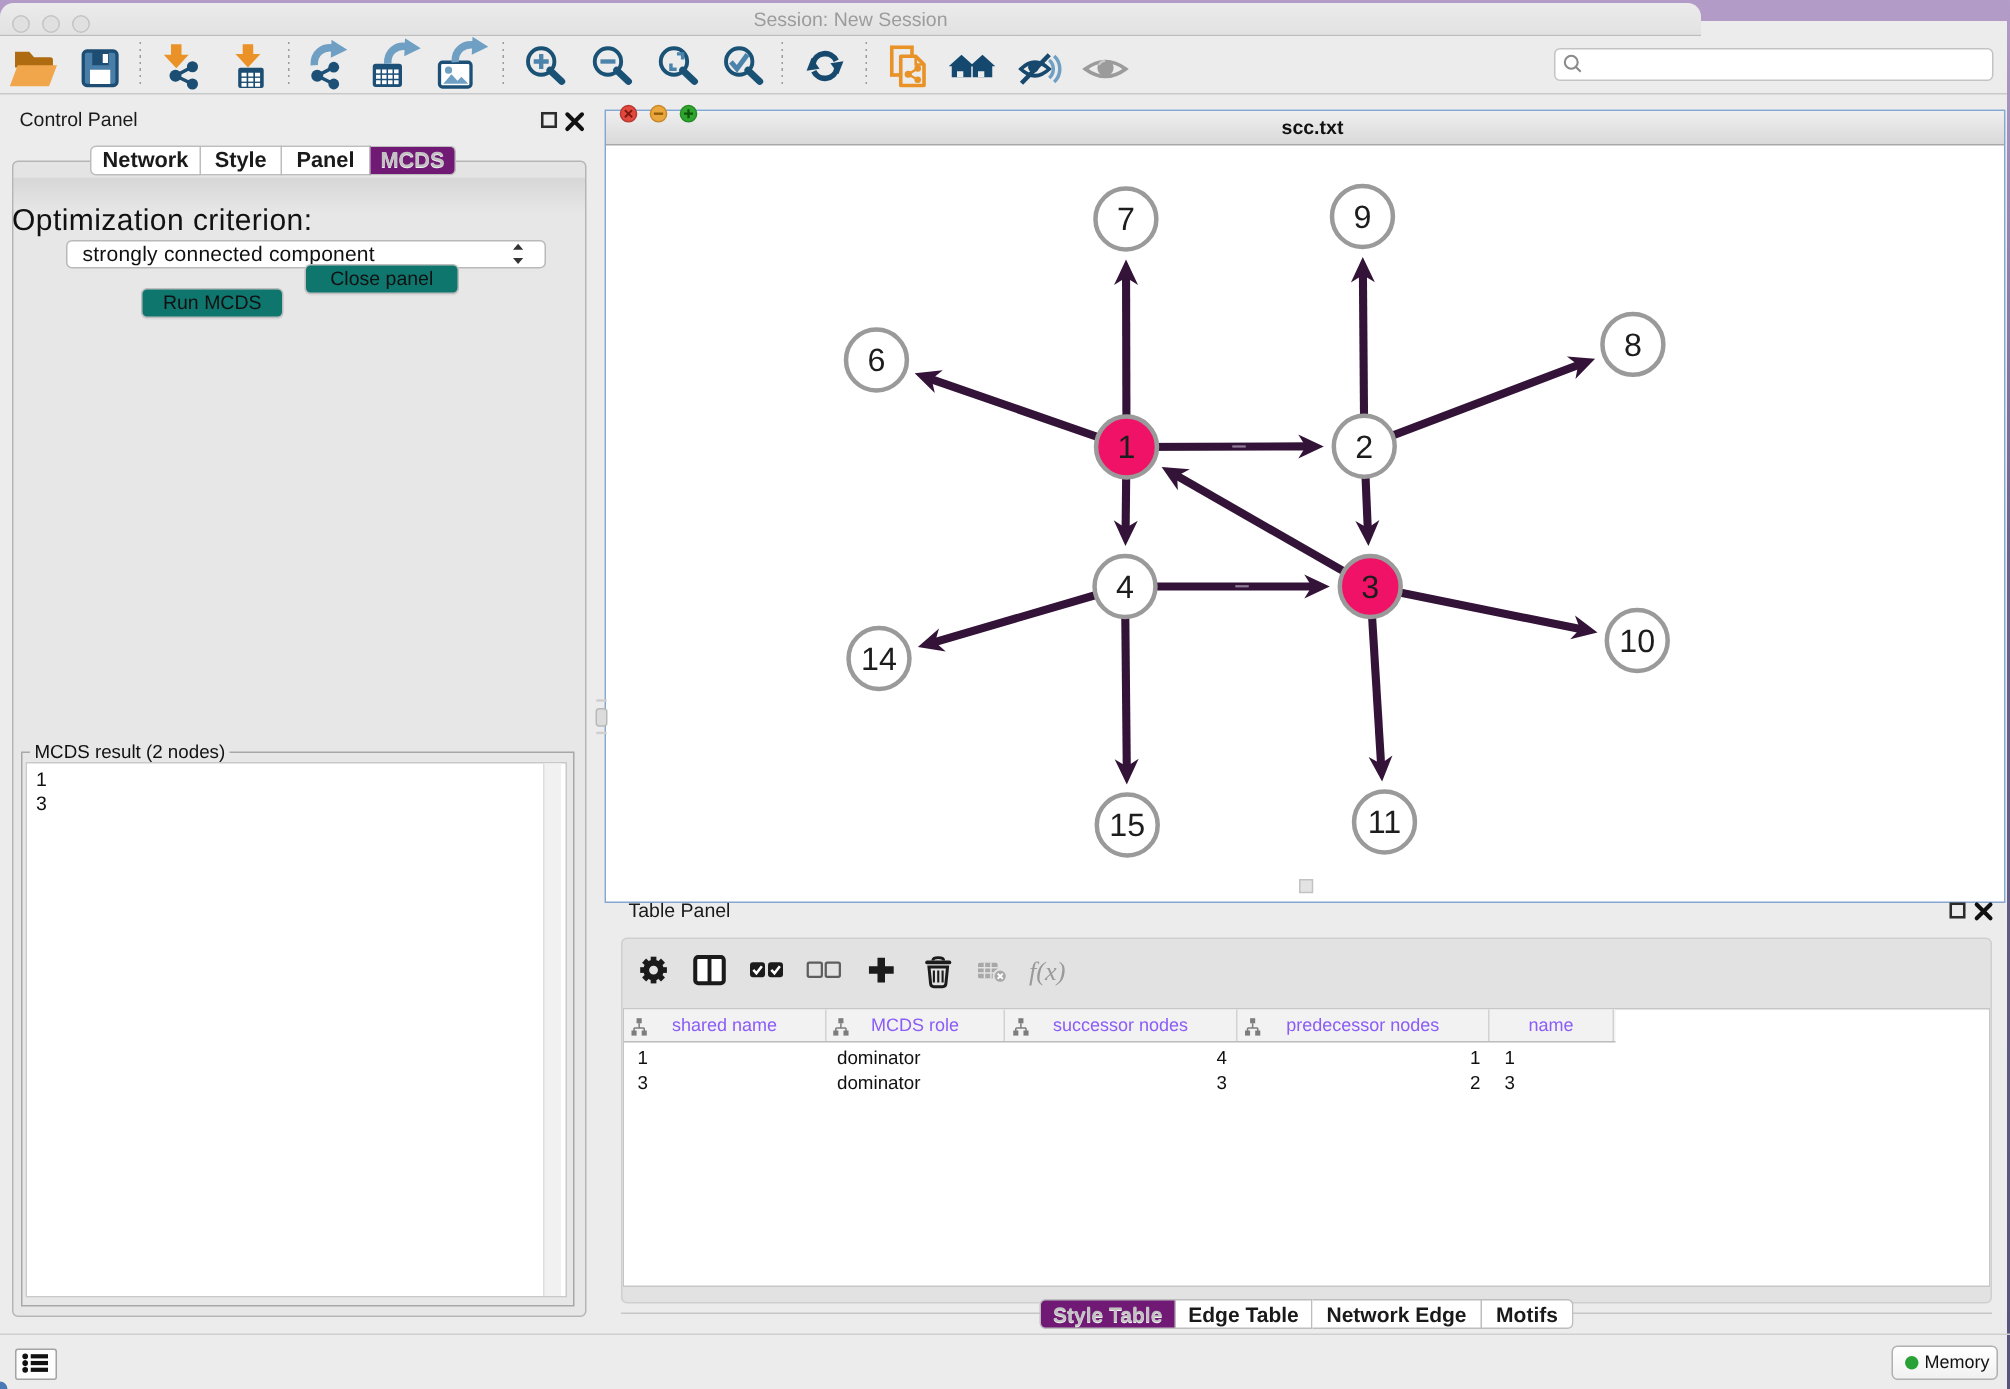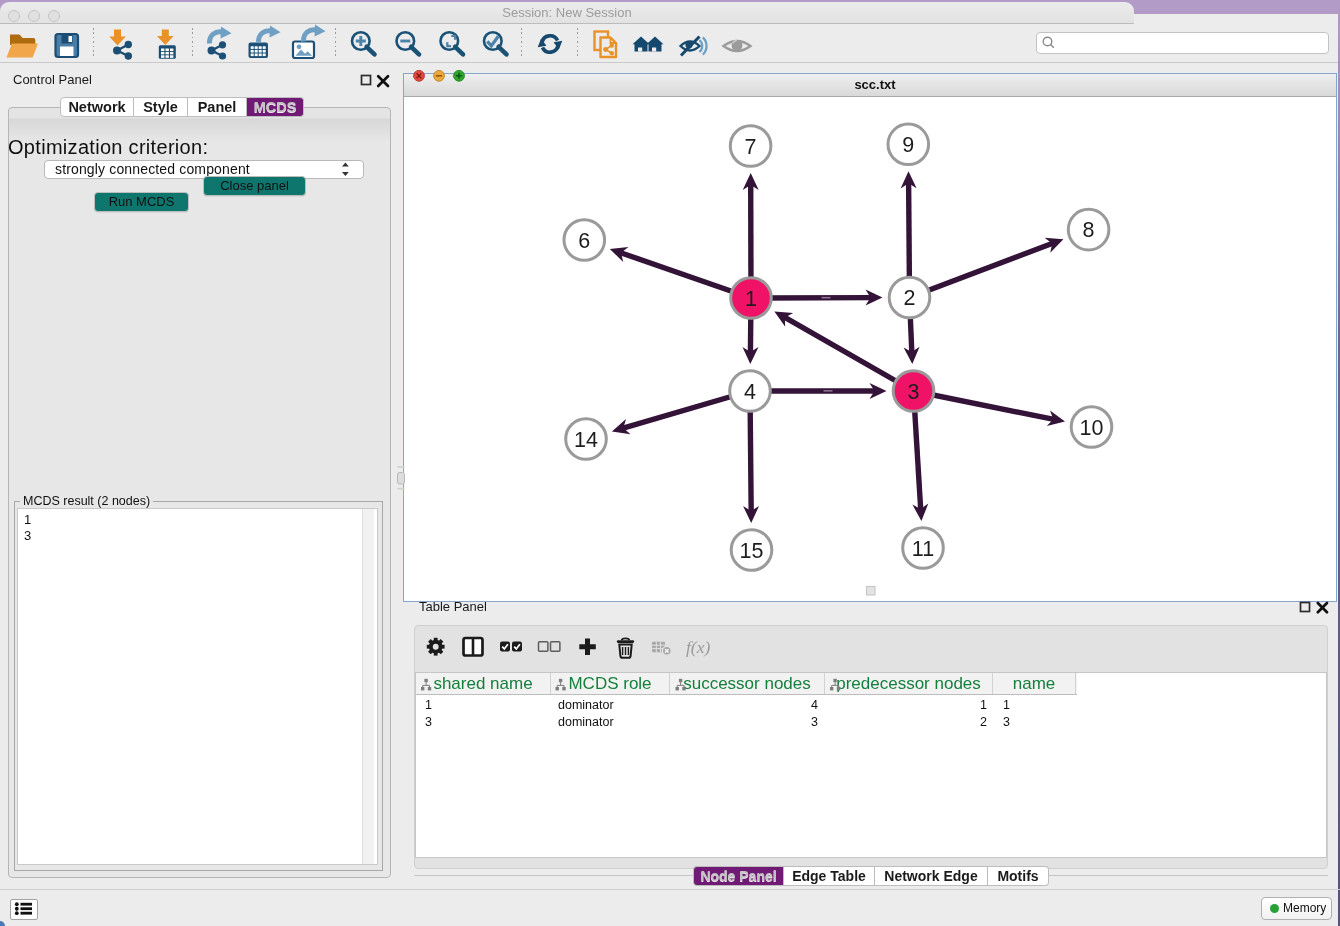--- a/index.html
+++ b/index.html
@@ -31,21 +31,21 @@
 #scrollstrip{left:362px;top:509px;width:11px;height:355px;background:#f1f1f1;border-left:1px solid #dedede}
 
 #netwin{left:403px;top:73px;width:932px;height:527px;border:1px solid #84a7d2;background:#fff}
 #nettitle{position:absolute;left:0;top:0;width:100%;height:22px;background:linear-gradient(#efefef,#d9d9d9);border-bottom:1px solid #a8a8a8}
 #nettitle .t{width:100%;text-align:center;line-height:22px;font-size:13px;font-weight:700;color:#111;text-indent:10px}
 
 #tptitle{left:419px;top:599px;font-size:13px;color:#1a1a1a}
 #tpwrap{left:414px;top:625px;width:912px;height:242px;background:#e2e2e2;border:1px solid #cfcfcf;border-radius:4px}
 #tptable{left:415px;top:672px;width:910px;height:184px;background:#fff;border:1px solid #c6c6c6}
 #thead{position:absolute;left:0;top:0;width:661px;height:21px;background:#f2f2f2;border-bottom:1px solid #bdbdbd;display:flex}
-.th{box-sizing:border-box;border-right:1px solid #d2d2d2;text-align:center;font-size:17px;color:#15803d;line-height:21px}
+.th{box-sizing:border-box;border-right:1px solid #d2d2d2;text-align:center;font-size:12px;color:#8b5cf6;line-height:21px}
 .td{position:absolute;font-size:12.5px;color:#111}
 #tabline{left:414px;top:875px;width:914px;height:1px;background:#c6c6c6}
 
 #statussep{left:0;top:889px;width:1340px;height:1px;background:#cfcfcf}
 #listbtn{left:10px;top:899px;width:26px;height:19px;background:#fdfdfd;border:1px solid #a3a3a3;border-radius:2px}
 #membtn{left:1261px;top:897px;width:69px;height:21px;background:linear-gradient(#fff,#f1f1f1);border:1px solid #b0b0b0;border-radius:4px;font-size:12px;color:#111;line-height:21px;text-align:left}
 #membtn .dot{display:inline-block;width:9px;height:9px;border-radius:50%;background:#28a137;margin:0 4px 0 8px;vertical-align:-1px}
 #bluecorner{left:0;top:921px;width:5px;height:5px;background:#4a7ab5;border-radius:0 6px 0 0}
 </style>
 </head>
@@ -159,21 +159,21 @@
 <div class="abs td" style="left:425px;top:714.5px">3</div>
 <div class="abs td" style="left:558px;top:698px">dominator</div>
 <div class="abs td" style="left:558px;top:714.5px">dominator</div>
 <div class="abs td" style="left:770px;top:698px;width:48px;text-align:right">4</div>
 <div class="abs td" style="left:770px;top:714.5px;width:48px;text-align:right">3</div>
 <div class="abs td" style="left:939px;top:698px;width:48px;text-align:right">1</div>
 <div class="abs td" style="left:939px;top:714.5px;width:48px;text-align:right">2</div>
 <div class="abs td" style="left:1003px;top:698px">1</div>
 <div class="abs td" style="left:1003px;top:714.5px">3</div>
 <div class="abs tabrow bottom" style="left:693px;top:866px">
-<div class="tab first sel" style="width:89px">Node Panel</div>
+<div class="tab first sel" style="width:89px">Style Table</div>
 <div class="tab" style="width:90px">Edge Table</div>
 <div class="tab" style="width:112px">Network Edge</div>
 <div class="tab last" style="width:60px">Motifs</div>
 </div>
 
 <div class="abs" id="statussep"></div>
 <div class="abs" id="listbtn"></div>
 <div class="abs" id="membtn"><span class="dot"></span>Memory</div>
 <div class="abs" id="bluecorner"></div>
 <svg id="icons" style="position:absolute;left:0;top:0;pointer-events:none" width="1340" height="926">

